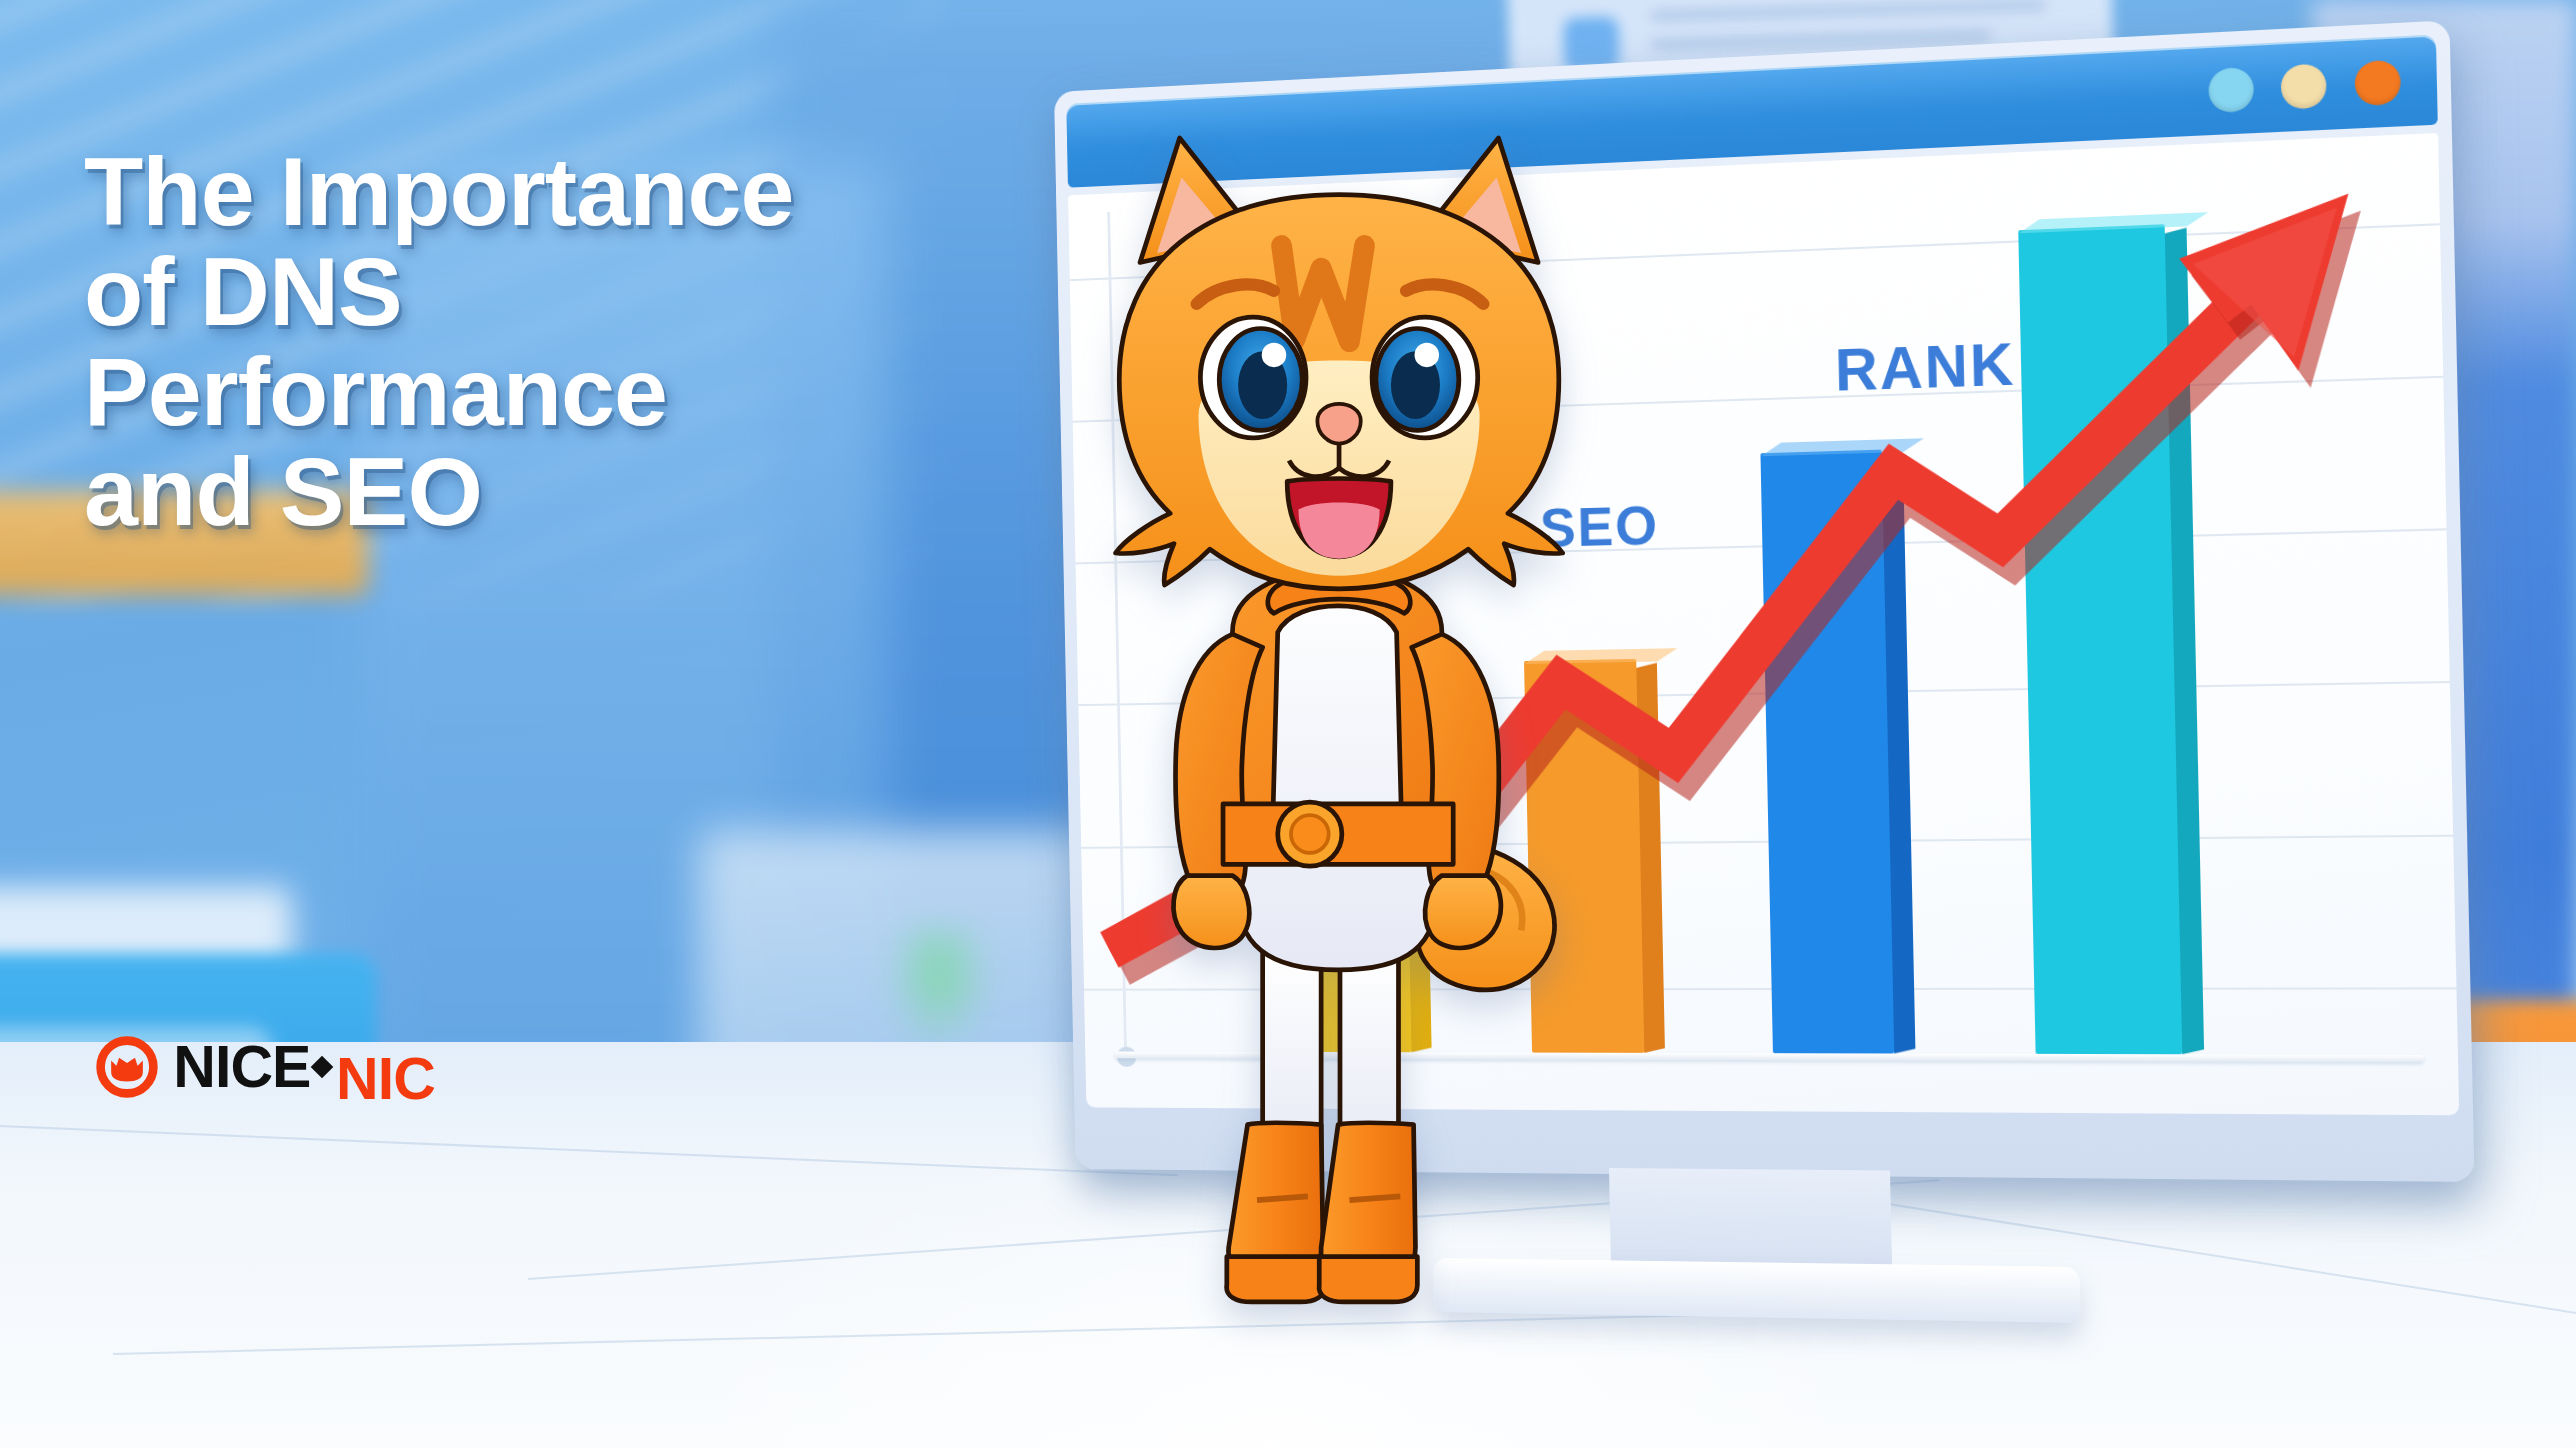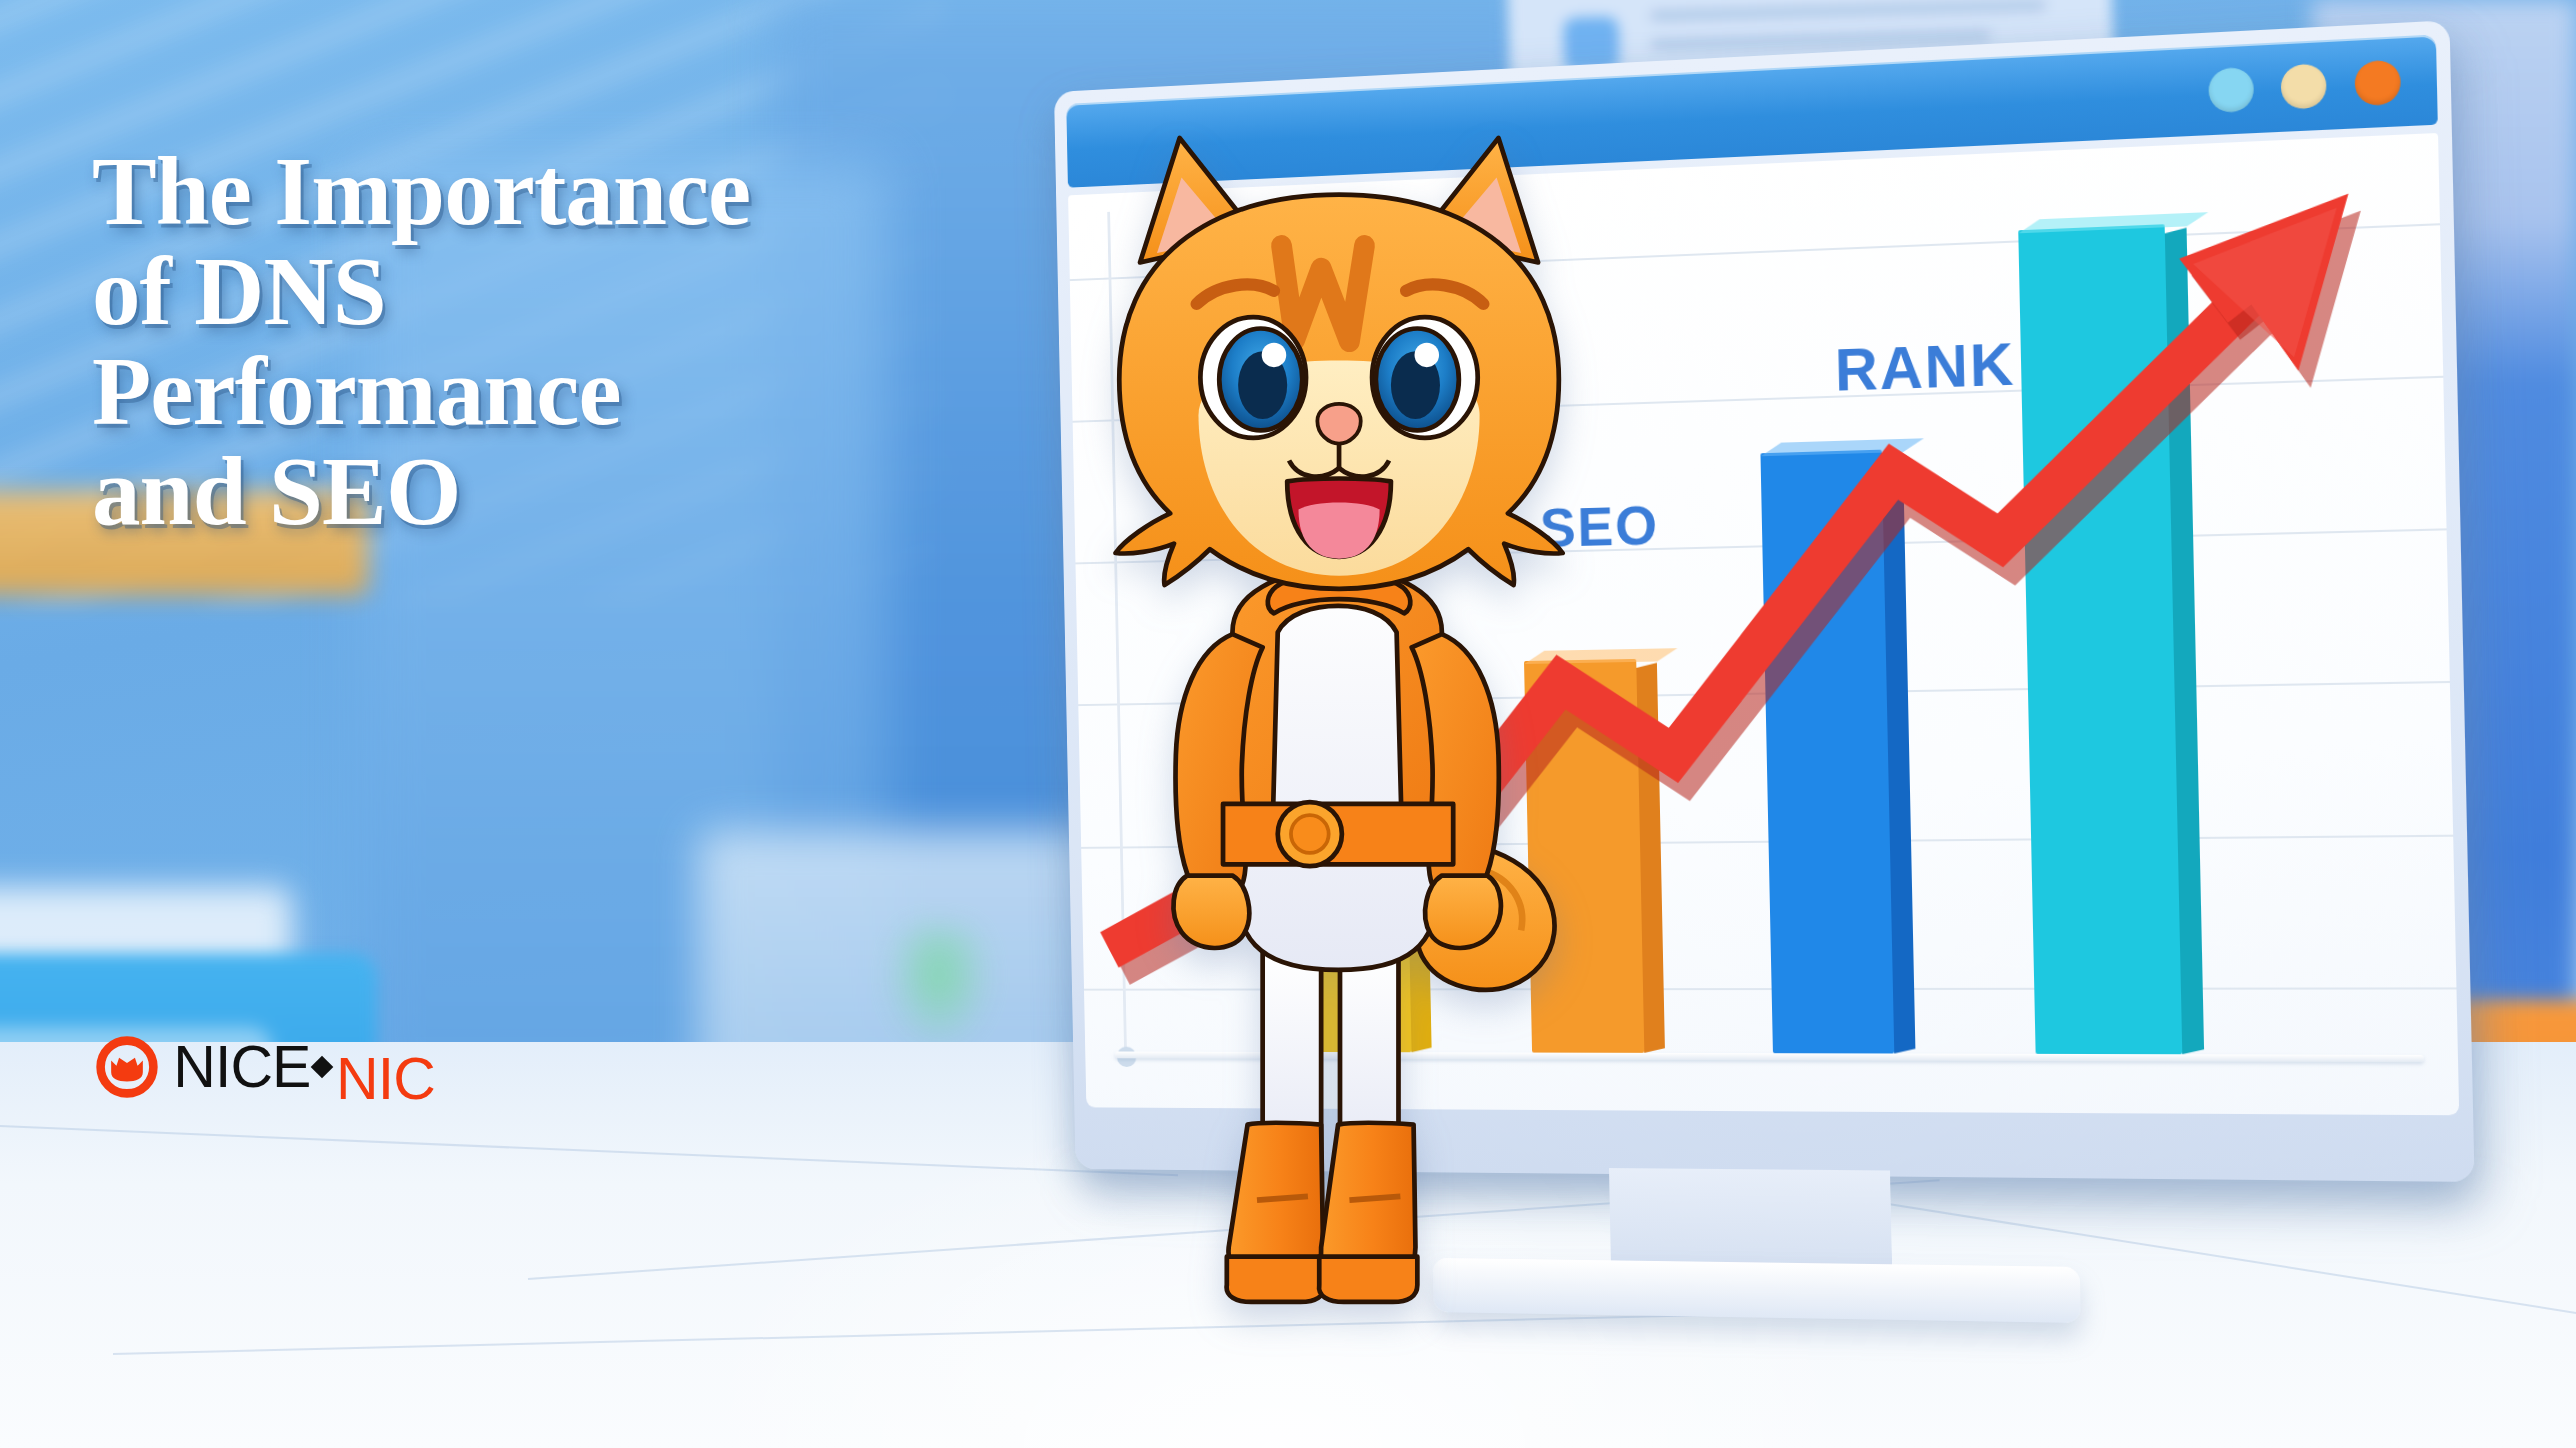--- a/index.html
+++ b/index.html
@@ -217,42 +217,42 @@
 
   
   #mascot{
     position:absolute; left:1038px; top:104px; width:604px; height:1264px;
   }
   #mascot svg{ width:100%; height:100%; display:block;
     filter:drop-shadow(0 15px 17px rgba(90,120,165,.28)); }
 
   
   #titleblock{
-    position:absolute; left:92px; top:142px; width:1000px;font-family:Liberation Serif, serif;
+    position:absolute; left:84px; top:142px; width:1000px;
   }
   #titleblock h1{
     color:#ffffff;
     font-size:97px;
     line-height:1.03;
     font-weight:bold;
     letter-spacing:-0.9px;
     text-shadow:
       2.8px 3.8px 0 rgba(40,85,135,.38),
       4.7px 6.6px 13.2px rgba(30,70,120,.40);
   }
   #titleblock h1 .ln{ display:block; }
 
   
   #logo{
     position:absolute; left:94px; top:1021px;
     display:flex; align-items:center; gap:13.2px;
   }
   #logo .mark{ width:66px; height:66px; flex:0 0 auto; }
   #logo .wordmark{
-    font-size:59px; font-weight:normal; letter-spacing:-0.9px;
+    font-size:59px; font-weight:bold; letter-spacing:-0.9px;
     display:flex; align-items:center;
   }
   #logo .w-nice{ color:#111111; }
   #logo .w-dot{
     width:16px; height:16px; background:#111111; transform:rotate(45deg);
     margin:0 5.7px 0 3.8px; display:inline-block;
   }
   #logo .w-nic{ color:#f43b10;margin-top:24px; }
 </style>
 </head>

